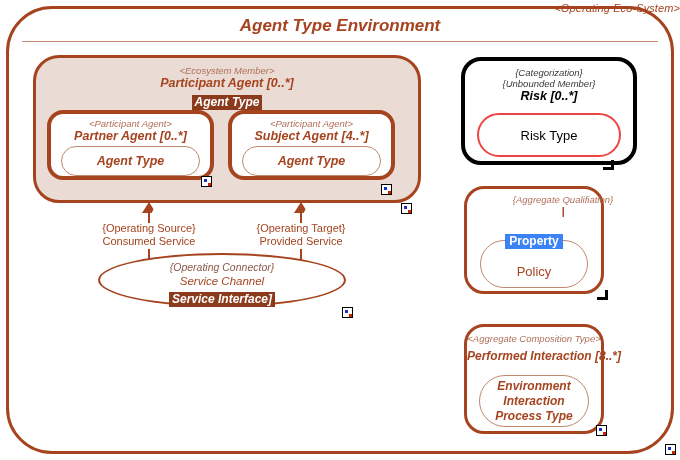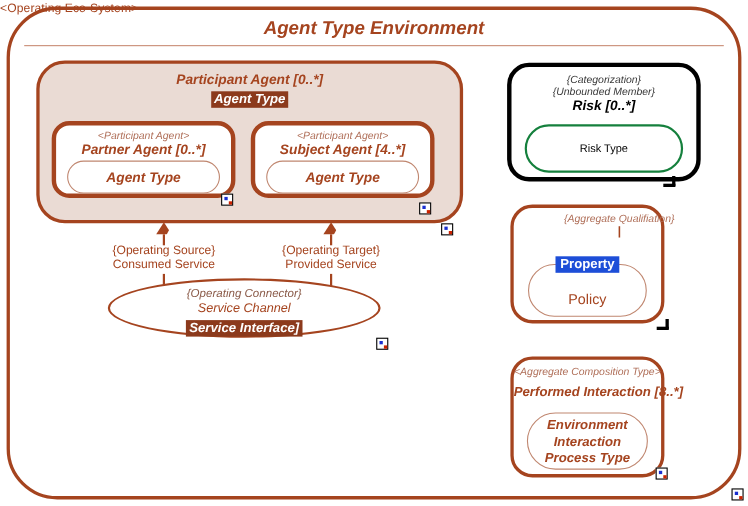--- a/index.html
+++ b/index.html
@@ -10,22 +10,22 @@
 
   
   #eco-frame{
     left:6px;top:6px;width:668px;height:448px;
     border:3px solid #A5441F;border-radius:46px;background:transparent;
   }
   #eco-title-rule{
     left:22px;top:41px;width:636px;height:0;border-top:1px solid #C98C75;
   }
   #eco-stereotype{
-    left:0;top:2px;width:680px;text-align:left;
-    font-size:11px;color:#A5441F;letter-spacing:.1px;
+    left:0;top:2px;width:680px;text-align:right;
+    font-size:11px;font-style:italic;color:#A5441F;letter-spacing:.1px;
   }
   #eco-name{
     left:0;top:16px;width:680px;text-align:center;
     font-size:17px;font-weight:bold;font-style:italic;color:#A5441F;
   }
 
   
   .node{border-radius:20px;background:#ffffff;}
   .node-red{border:3px solid #A5441F;}
   .node-black{border:4px solid #000000;}
@@ -36,21 +36,21 @@
           line-height:11px;white-space:nowrap;}
   .stereo-blk{font-size:9.5px;font-style:italic;color:#3a3a3a;text-align:center;
           line-height:11px;white-space:nowrap;}
   .nm{font-size:12.5px;font-style:italic;font-weight:bold;color:#A5441F;
       text-align:center;line-height:14px;white-space:nowrap;}
   .nm-blk{font-size:12.5px;font-style:italic;font-weight:bold;color:#000;
       text-align:center;line-height:14px;}
   .badge{display:inline-block;background:#8C3A1C;color:#ffffff;
          font-size:12px;font-style:italic;font-weight:bold;
          padding:0 3px;line-height:15px;}
-  .badge-up{display:inline-block;background:#1d4ed8;color:#ffffff;
+  .badge-up{display:inline-block;background:#3b82f6;color:#ffffff;
          font-size:12px;font-weight:bold;padding:0 4px;line-height:15px;}
 
   
   #participant-agent{
     left:33px;top:55px;width:388px;height:148px;
     border:3px solid #A5441F;border-radius:26px;background:#EADBD4;
   }
   #pa-head{position:absolute;left:0;top:7px;width:100%;}
 
   .sub-agent{
@@ -78,21 +78,21 @@
     border:2px solid #A5441F;border-radius:50%;background:#ffffff;
   }
   #sc-inner{position:absolute;left:0;top:6px;width:100%;text-align:center;}
   .sc-l1{font-size:10.5px;font-style:italic;color:#8a5a48;line-height:13px;}
   .sc-l2{font-size:11.5px;font-style:italic;color:#A5441F;line-height:14px;}
 
   
   #risk-box{left:461px;top:57px;width:176px;height:108px;}
   #risk-head{position:absolute;left:0;top:6px;width:100%;}
   #risk-pill{position:absolute;left:12px;top:52px;right:12px;height:40px;
-             border:2px solid #15803d;font-size:10px;color:#000;font-weight:normal;}
+             border:2px solid #ef4444;font-size:13px;color:#000;font-weight:normal;}
 
   #policy-box{left:464px;top:186px;width:140px;height:108px;}
   #policy-head{position:absolute;left:0;top:5px;width:100%;margin-left:29px;}
   #policy-pill{position:absolute;left:13px;top:51px;right:13px;height:46px;
                flex-direction:column;font-size:13px;color:#A5441F;}
 
   #interaction-box{left:464px;top:324px;width:140px;height:110px;}
   #int-head{position:absolute;left:0;top:6px;width:100%;}
   #int-pill{position:absolute;left:12px;top:48px;right:12px;height:50px;
             flex-direction:column;font-size:12px;font-style:italic;
@@ -111,20 +111,21 @@
 </head>
 <body>
 
 <div class="abs" id="eco-frame"></div>
 <div class="abs" id="eco-title-rule"></div>
 <div class="abs" id="eco-stereotype">&lt;Operating Eco-System&gt;</div>
 <div class="abs" id="eco-name">Agent Type Environment</div>
 
 <div class="abs" id="participant-agent">
   <div id="pa-head">
+    <div class="stereo">&lt;Ecosystem Member&gt;</div>
     <div class="nm">Participant Agent [0..*]</div>
     <div style="text-align:center;margin-top:2px;">
       <span class="badge">Agent Type</span>
     </div>
   </div>
 </div>
 
 <div class="abs sub-agent" id="partner-agent">
   <div class="sa-head">
     <div class="stereo">&lt;Participant Agent&gt;</div>

